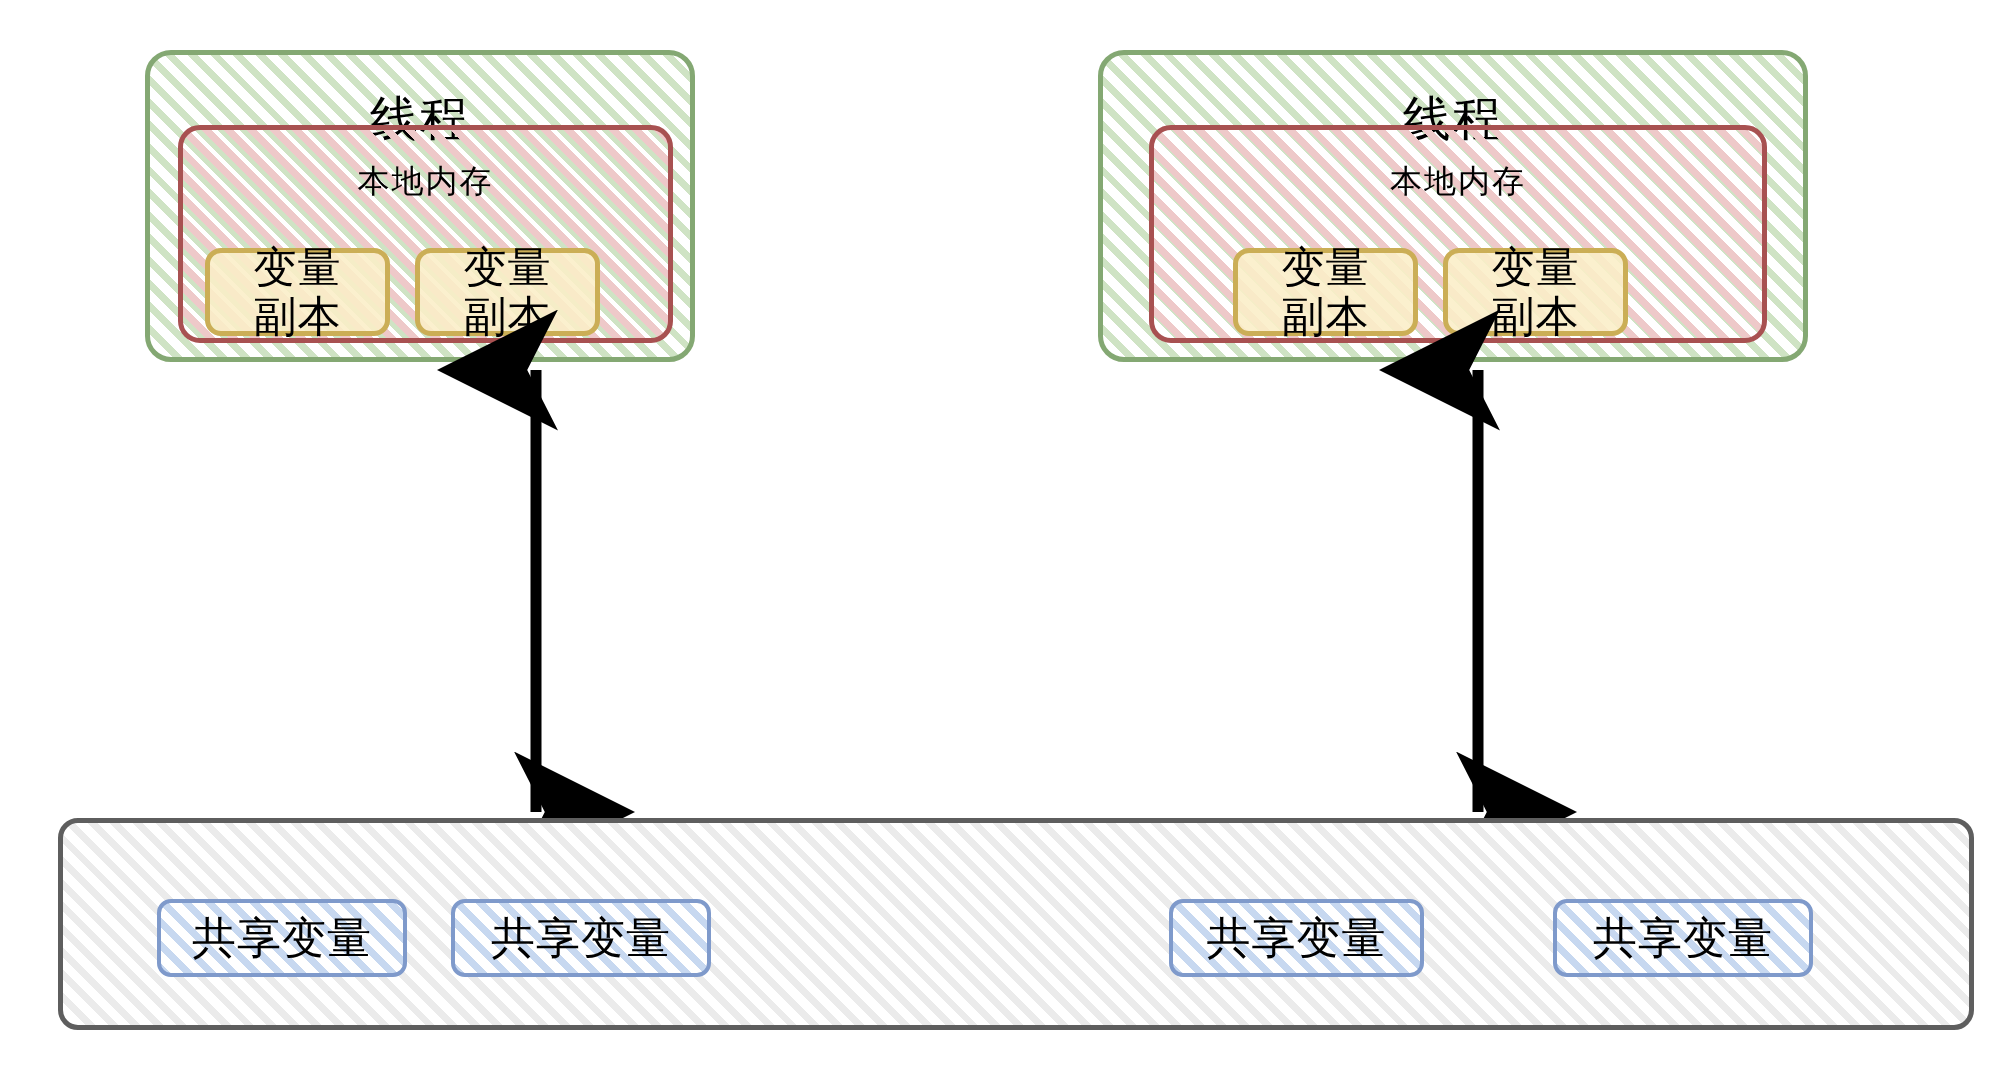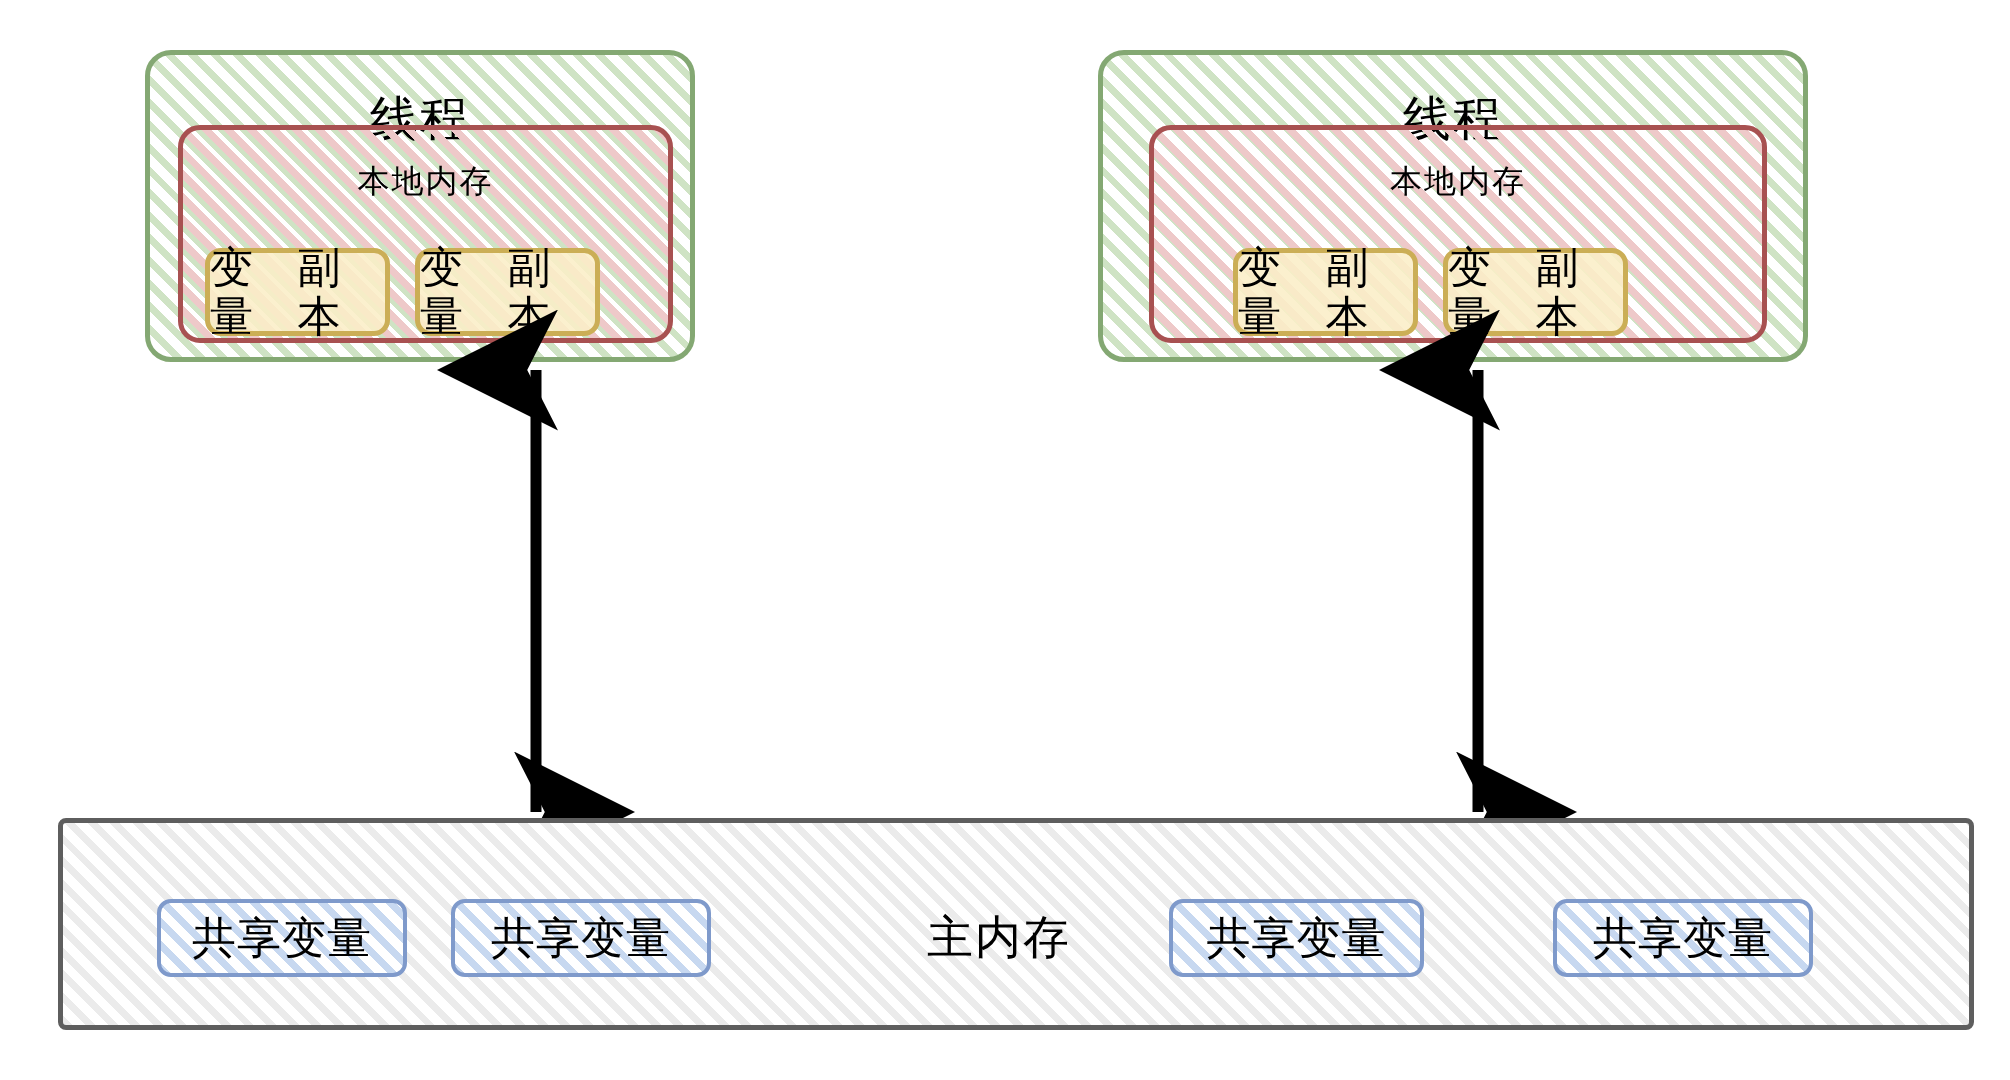--- a/index.html
+++ b/index.html
@@ -73,35 +73,35 @@
   }
 
   
   .var-copy{
     position:absolute;
     background:rgba(251,238,199,0.88);
     border:5px solid #cbae56;
     border-radius:16px;
     box-sizing:border-box;
     display:flex;
-    flex-direction:row;
+    flex-direction:column;
     align-items:center;
     justify-content:center;
     font-size:43px;
     color:#000;
     line-height:1.15;
     letter-spacing:1px;
   }
   .var-copy span{display:block;}
 
   
   .main-mem-box{
     position:absolute;
     border:5px solid #5e5e5e;
-    border-radius:8px;
+    border-radius:20px;
     box-sizing:border-box;
   }
   .main-mem-label{
     position:absolute;
     text-align:center;
     font-size:46px;
     color:#000;
     letter-spacing:2px;
     white-space:nowrap;
   }
@@ -180,23 +180,20 @@
   <div class="main-mem-box hatch-gray" style="left:58px;top:818px;width:1916px;height:212px;">
 
     <div class="shared-var hatch-blue" style="left:94px;top:76px;width:250px;height:78px;">
       <span>共享变量</span>
     </div>
 
     <div class="shared-var hatch-blue" style="left:388px;top:76px;width:260px;height:78px;">
       <span>共享变量</span>
     </div>
 
-    <div class="main-mem-label" style="left:836px;top:84px;width:200px;">
-      <span>主内存</span>
-    </div>
 
     <div class="shared-var hatch-blue" style="left:1106px;top:76px;width:255px;height:78px;">
       <span>共享变量</span>
     </div>
 
     <div class="shared-var hatch-blue" style="left:1490px;top:76px;width:260px;height:78px;">
       <span>共享变量</span>
     </div>
   </div>
 

